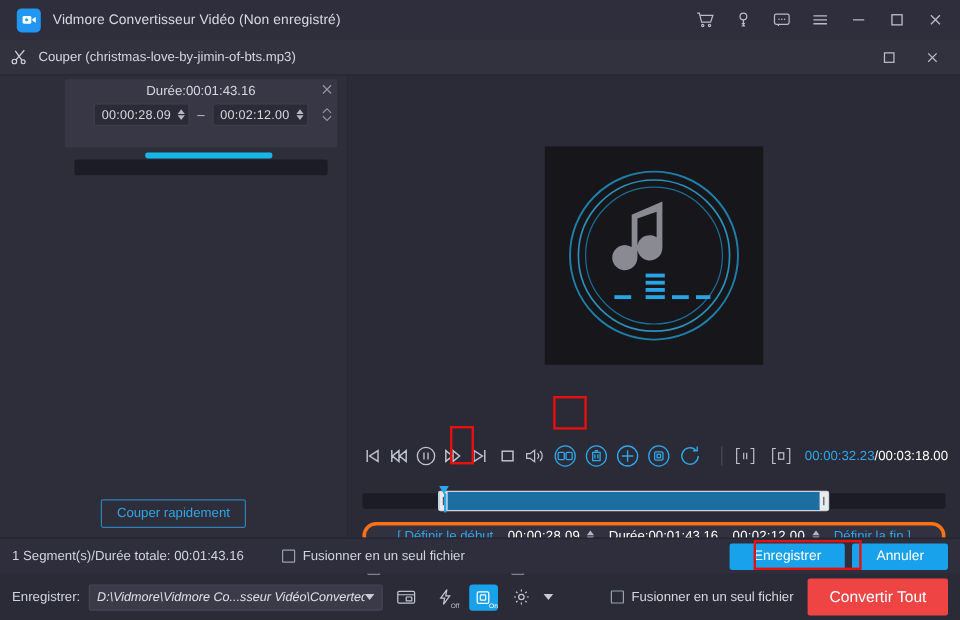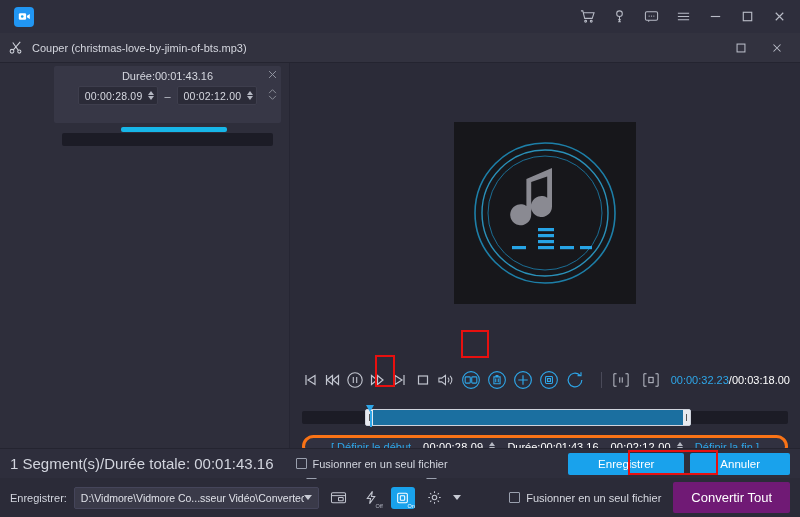--- a/index.html
+++ b/index.html
@@ -87,53 +87,54 @@
   .rspin{ display:flex; align-items:center; margin:0 12px; }
   .rspin span{ font-size:11px; color:#ffffff; letter-spacing:.2px; }
   .rmid{ font-size:11px; color:#ffffff; }
   .fade-row{ display:flex; align-items:center; gap:22px; margin:9px 0 0 16px; }
   .cb{ display:flex; align-items:center; gap:6px; cursor:pointer; }
   .box{ width:11px; height:11px; border:1px solid #9aa0ae; background:transparent; border-radius:1px; }
   .cb span{ font-size:11px; color:#d2d5de; }
 
   
   .savebar{ height:30px; background:#2e2e3c; border-top:1px solid #242430; display:flex; align-items:center; padding:0 10px; flex:0 0 30px; position:relative; }
-  .savebar .info{ font-size:15px; color:#d2d5de; margin-right:22px; }
-  .bbtn{ font-size:11.5px; color:#fff; background:#19a2ec; border:none; border-radius:2px; padding:5px 30px; cursor:pointer; font-family:inherit; }
+  .savebar .info{ font-size:11px; color:#d2d5de; margin-right:32px; }
+  .bbtn{ font-size:11.5px; color:#fff; background:#19a2ec; border:none; border-radius:2px; padding:5px 20px; cursor:pointer; font-family:inherit; }
   .save-btns{ margin-left:auto; display:flex; gap:6px; }
 
   
   .bottombar{ height:39px; background:#2b2b38; display:flex; align-items:center; padding:0 10px; flex:0 0 39px; }
   .bb-label{ font-size:11px; color:#d2d5de; margin-right:7px; }
   .path{ width:245px; height:22px; background:#3a3a49; border:1px solid #45455a; border-radius:2px; display:flex; align-items:center; padding:0 6px; }
-  .path span{ font-size:10.5px; color:#dfe1e8; white-space:nowrap; overflow:hidden; }
+  .path span{ font-size:10.5px; color:#dfe1e8; white-space:nowrap; overflow:hidden;font-style:italic; }
   .caret{ margin-left:auto; width:0;height:0; border-left:4px solid transparent; border-right:4px solid transparent; border-top:5px solid #c8cbd4; }
   .bb-ico{ width:24px; height:22px; display:flex; align-items:center; justify-content:center; color:#c2c5cf; cursor:pointer; margin-left:8px; position:relative; }
   .bb-ico.on{ background:#19a2ec; border-radius:3px; color:#fff; }
   .badge{ position:absolute; right:0px; bottom:0px; font-size:5.5px; color:#b9bcc7; }
   .bb-ico.on .badge{ color:#fff; }
   .conv-merge{ margin-left:auto; display:flex; align-items:center; gap:6px; margin-right:12px; }
-  .convbtn{ font-size:13px; color:#fff; background:#701a75; border:none; border-radius:2px; padding:8px 18px; cursor:pointer; font-family:inherit; }
+  .convbtn{ font-size:13px; color:#fff; background:#ef4444; border:none; border-radius:2px; padding:8px 18px; cursor:pointer; font-family:inherit; }
 
   
   .hl{ position:absolute; border:2px solid #e8100f; pointer-events:none; z-index:50; }
 </style>
 </head>
 <body>
 
 <div class="app">
 
   <div class="titlebar">
     <div class="logo">
       <svg width="13" height="13" viewBox="0 0 16 16">
           <rect x="1" y="4" width="9" height="8" rx="1.5" fill="#fff"></rect>
           <path d="M11 7.2 L14.5 5 L14.5 11 L11 8.8 Z" fill="#fff"></path>
           <circle cx="5.2" cy="8" r="1.6" fill="#19a2ec"></circle>
         </svg>
     </div>
+    <div class="app-title">Vidmore Convertisseur Vidéo (Non enregistré)</div>
     <div class="tb-spacer"></div>
     <div class="tb-icons">
       <div class="tb-ico">
         <svg width="15" height="15" viewBox="0 0 16 16" fill="none" stroke="currentColor" stroke-width="1.1">
             <path d="M1 2h2l2 8h8l2-6H4"></path>
             <circle cx="6" cy="13" r="1"></circle>
             <circle cx="12" cy="13" r="1"></circle>
           </svg>
       </div>
       <div class="tb-ico">
@@ -234,20 +235,21 @@
           </div>
         </div>
       </div>
 
       <div class="seg-slider">
         <div class="tl-bar seg-track"></div>
         <div class="seg-fill" style="left: 28%; width: 50%;"></div>
       </div>
 
       <div class="left-btns">
+        <button class="obtn">Couper rapidement</button>
       </div>
     </div>
 
     <div class="right">
 
       <div class="preview">
         <div class="vbox">
           <svg width="170" height="170" viewBox="0 0 170 170">
             <circle cx="85" cy="85" r="70" fill="none" stroke="#1d7fa8" stroke-width="1.6"></circle>
             <circle cx="85" cy="85" r="63" fill="none" stroke="#2a90b8" stroke-width="1.4"></circle>

